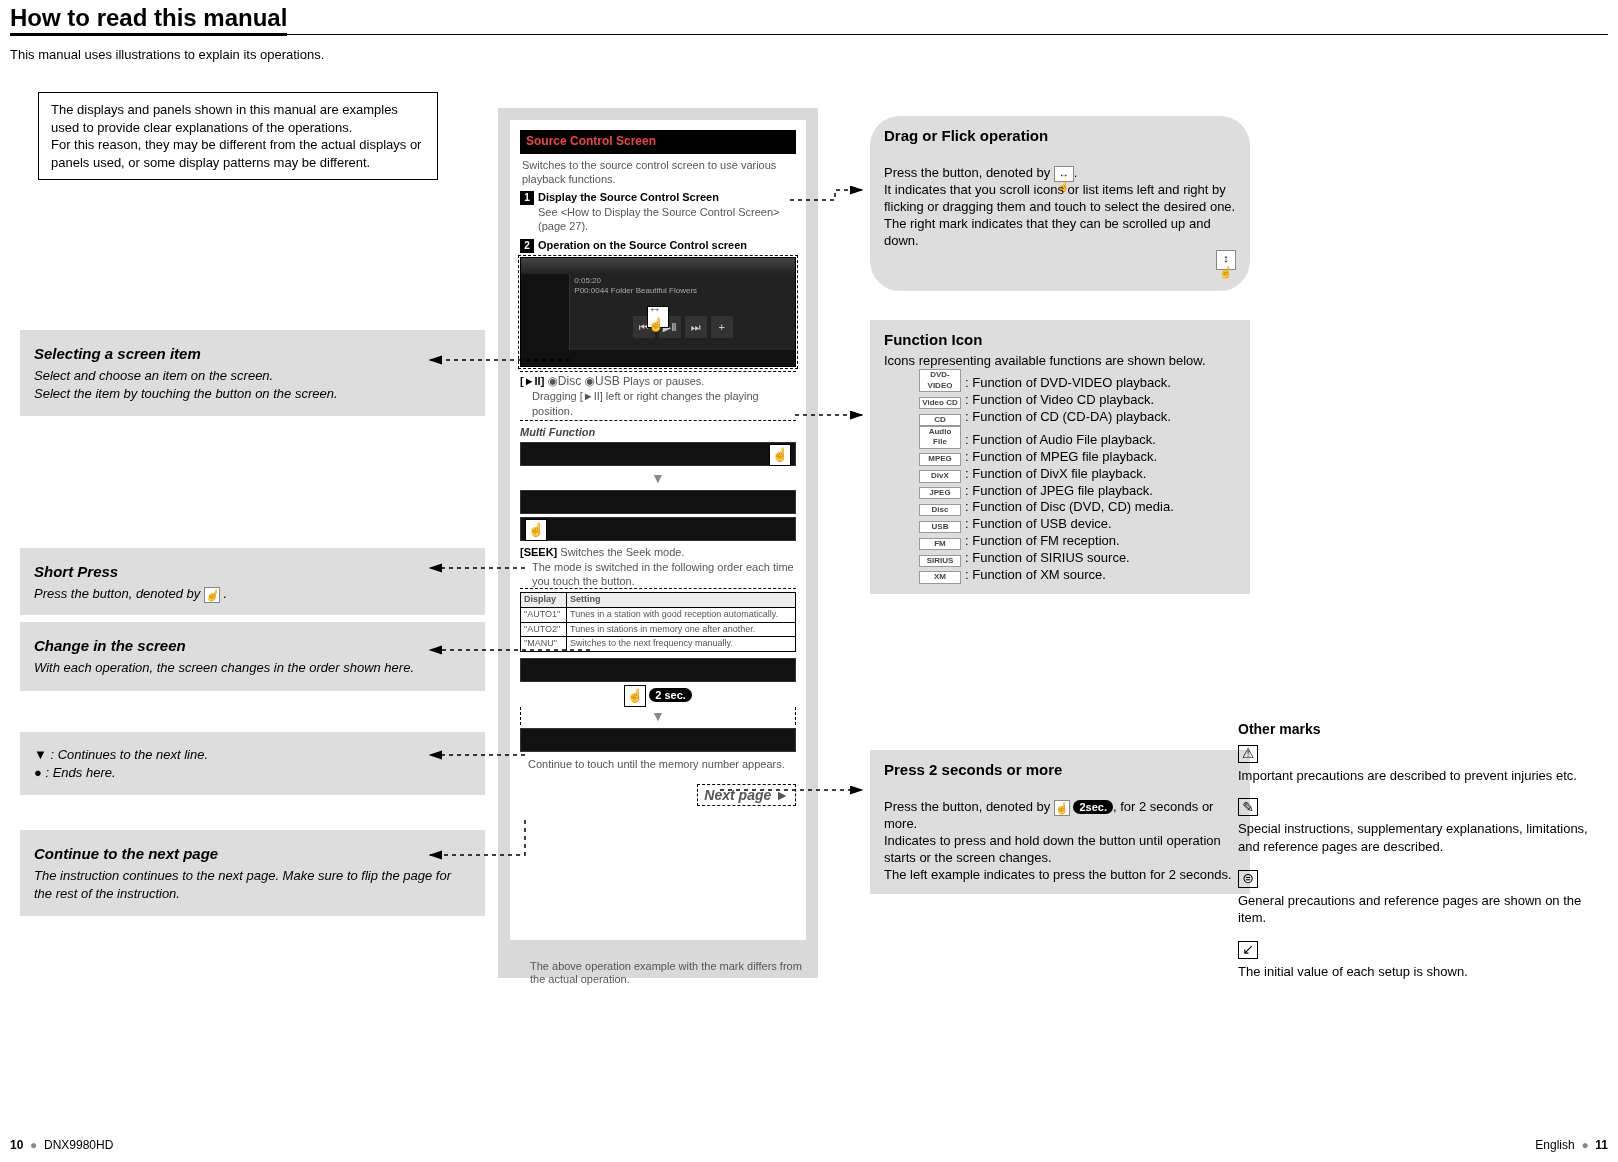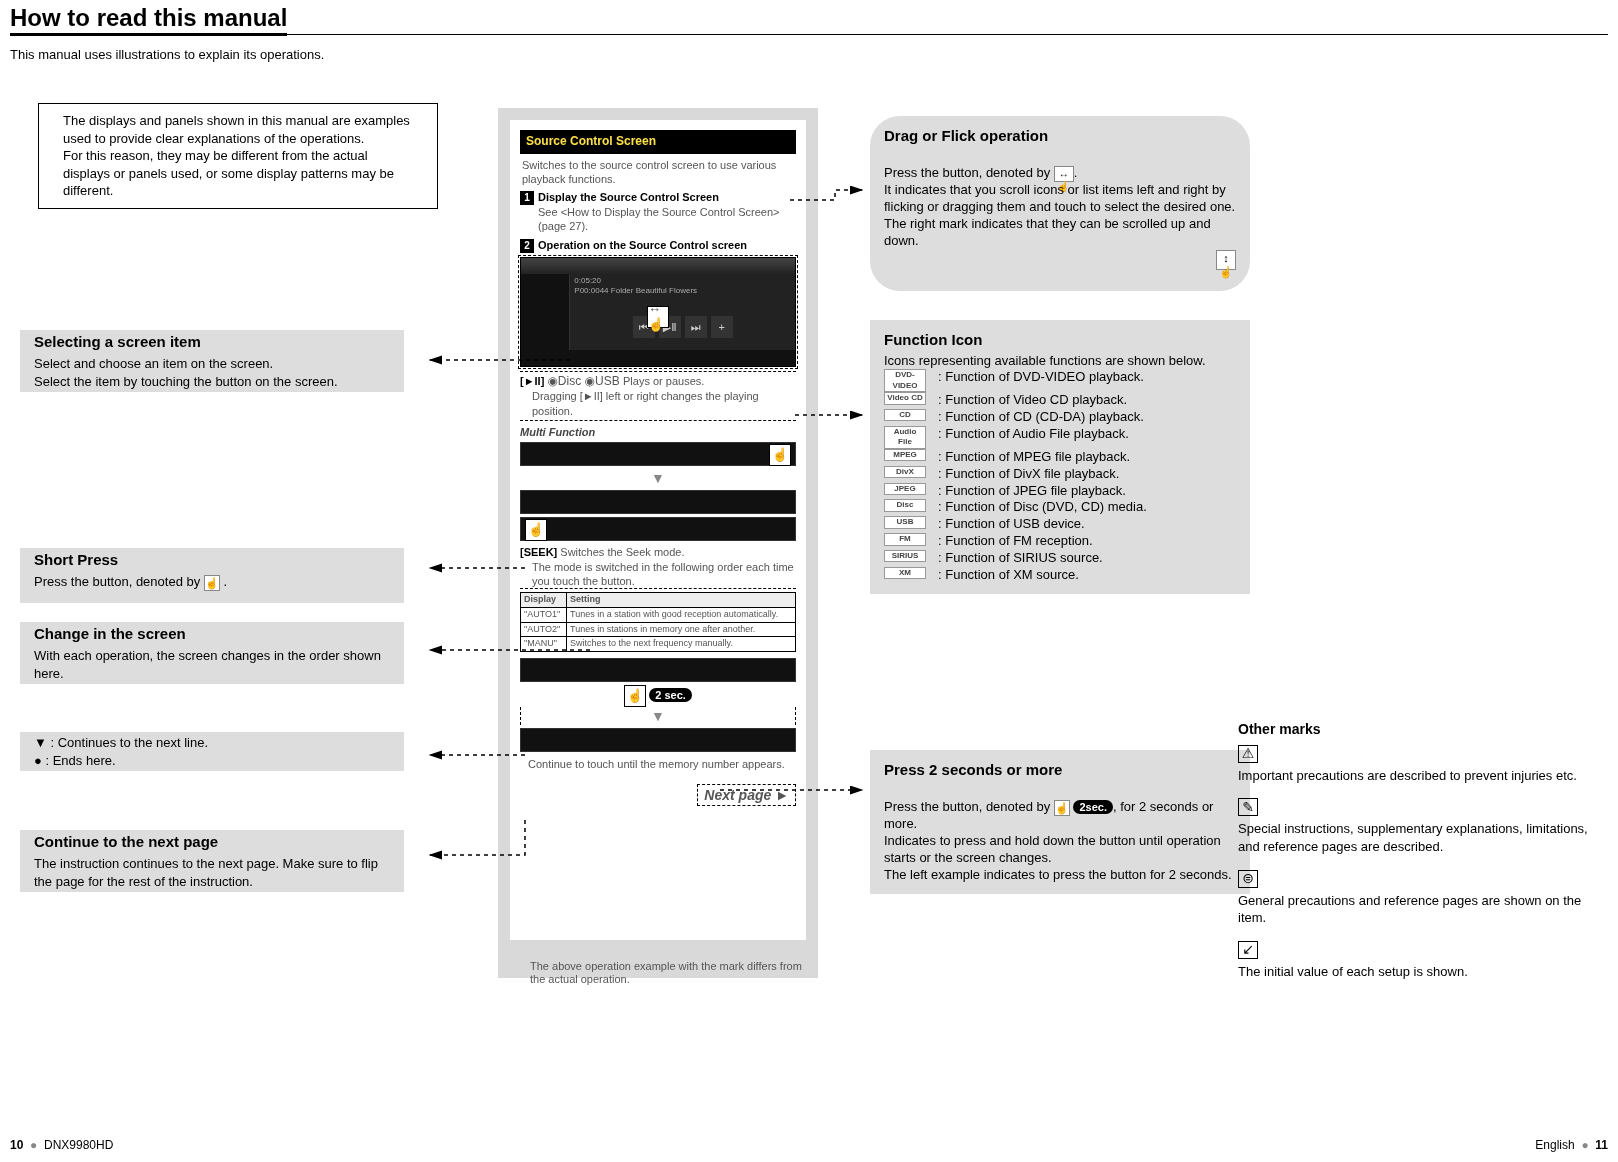--- a/index.html
+++ b/index.html
@@ -1,49 +1,49 @@
 <!DOCTYPE html>
 <html><head>
 <meta charset="utf-8">
 <style>
 * { margin:0; padding:0; box-sizing:border-box; }
 body { font-family:"Myriad Pro", "Segoe UI", Arial, sans-serif; background:#fff; color:#000; width:1618px; height:1162px; position:relative; font-size:13px; }
 .page-title { font-size:24px; font-weight:700; position:absolute; left:10px; top:4px; }
 .page-title span { border-bottom:3px solid #000; padding-bottom:2px; }
 .hr-top { position:absolute; left:10px; right:10px; top:34px; border-top:1px solid #000; }
 .intro { position:absolute; left:10px; top:46px; width:340px; line-height:1.35; }
-.note-box { position:absolute; left:38px; top:103px; width:400px; border:1px solid #000; padding:8px 24px; line-height:1.35; }
-.callout { position:absolute; background:#ddd; padding:2px 14px; width:384px; line-height:1.35; }
+.note-box { position:absolute; left:38px; top:92px; width:400px; border:1px solid #000; padding:8px 12px; line-height:1.35; }
+.callout { position:absolute; background:#ddd; padding:14px 14px; width:465px; line-height:1.35;font-style:italic; }
 .callout h3 { font-size:15px; font-weight:700; margin-bottom:3px; }
 .callout-right h3 { font-size:15px; font-weight:700; margin-bottom:3px; }
 .callout-right { position:absolute; background:#ddd; padding:10px 14px; width:380px; line-height:1.3; }
 .footer-left { position:absolute; left:10px; bottom:10px; font-size:12px; }
 .footer-right { position:absolute; right:10px; bottom:10px; font-size:12px; }
 .center-panel { position:absolute; left:498px; top:108px; width:320px; height:870px; background:#d9d9d9; padding:12px; }
 .center-inner { background:#fff; width:100%; height:820px; padding:10px; position:relative; font-size:11px; color:#555; line-height:1.3; }
-.src-header { background:#000; color:#fde047; font-weight:700; padding:4px 6px; font-size:12px; }
+.src-header { background:#000; color:#ef4444; font-weight:700; padding:4px 6px; font-size:12px; }
 .src-sub { padding:4px 2px; }
 .step-num { background:#000; color:#fff; display:inline-block; width:14px; height:14px; text-align:center; font-size:10px; line-height:14px; margin-right:4px; }
 .mock-screen { background:#222; width:100%; height:110px; margin:4px 0; position:relative; border:1px solid #000; }
 .mock-screen .top-bar { height:15%; background:linear-gradient(#444,#222); }
 .mock-screen .body { height:70%; display:flex; }
 .mock-screen .left { width:18%; background:#111; border-right:1px solid #333; }
 .mock-screen .mid { flex:1; display:flex; flex-direction:column; }
 .mock-screen .info { height:40%; font-size:8px; color:#aaa; padding:2px 4px; }
 .mock-screen .ctrls { height:60%; display:flex; align-items:center; justify-content:center; gap:4px; }
 .mock-screen .ctrls span { background:#333; width:22px; height:22px; display:flex; align-items:center; justify-content:center; color:#ccc; font-size:11px; }
 .mock-screen .bot-bar { height:15%; background:#111; }
 .hand-icon { position:absolute; background:#fff; border:1px solid #000; width:22px; height:22px; font-size:13px; display:flex; align-items:center; justify-content:center; }
 .multi-strip { background:#111; height:24px; width:100%; margin:3px 0; position:relative; border:1px solid #333; }
 .table-mini { width:100%; border-collapse:collapse; font-size:9px; margin:3px 0; }
 .table-mini th, .table-mini td { border:1px solid #000; padding:1px 3px; text-align:left; vertical-align:top; }
 .table-mini th { background:#eee; font-weight:700;margin-left:38px; }
 .next-page-tag { float:right; border:1px dashed #000; padding:1px 6px; font-weight:700; font-style:italic; font-size:14px; }
 .below-caption { position:absolute; left:530px; top:960px; font-size:11px; color:#555; width:280px; line-height:1.2; }
-.func-row { display:flex; align-items:flex-start; gap:12px; }
+.func-row { display:flex; align-items:flex-end; gap:4px;margin-left:35px; }
 .func-badge { background:#fff; border:1px solid #999; font-size:8px; padding:0 2px; width:42px; text-align:center; color:#444; font-weight:700; }
 .icon-box { border:1px solid #000; width:20px; height:18px; display:flex; align-items:center; justify-content:center; font-size:14px; margin-bottom:4px; }
 .two-sec-tag { background:#000; color:#fff; font-weight:700; font-size:11px; padding:1px 6px;border-radius:7px; }
 .other-marks { position:absolute; left:1238px; top:720px; width:360px; line-height:1.35; }
 .other-marks h3 { font-weight:700; font-size:14px; margin-bottom:6px; }
 .other-marks .item { margin-bottom:14px; }
 </style>
 </head>
 <body>
 

